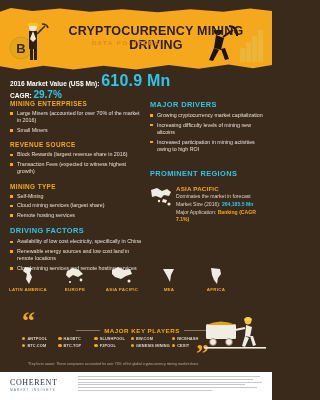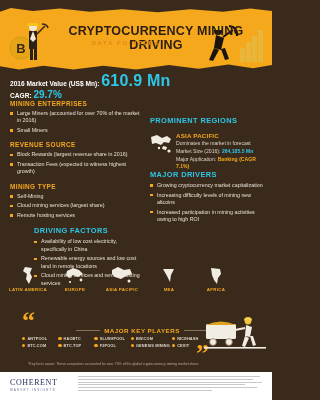--- a/index.html
+++ b/index.html
@@ -188,31 +188,40 @@
       </ul>
     </div>
     <div>
       <div class="sec-title">MINING TYPE</div>
       <ul class="bullets">
         <li>Self-Mining</li>
         <li>Cloud mining services (largest share)</li>
         <li>Remote hosting services</li>
       </ul>
     </div>
-    <div style="margin-top:6px;margin-left:24px;">
+    <div style="margin-top:6px;">
       <div class="sec-title cyan lg">DRIVING FACTORS</div>
       <ul class="bullets">
         <li>Availability of low cost electricity, specifically in China</li>
         <li>Renewable energy sources and low cost land in remote locations</li>
         <li>Cloud mining services and remote hosting services</li>
       </ul>
     </div>
   </div>
 
   <div class="col-right">
+    <div>
+      <div class="sec-title cyan lg">MAJOR DRIVERS</div>
+      <ul class="bullets">
+        <li>Growing cryptocurrency market capitalization</li>
+        <li>Increasing difficulty levels of mining new altcoins</li>
+        <li>Increased participation in mining activities owing to high ROI</li>
+      </ul>
+    </div>
+
     <div style="margin-top:16px;">
       <div class="sec-title cyan lg">PROMINENT REGIONS</div>
 
       <div class="apac">
         <svg class="apac-map" viewBox="0 0 24 22">
           <path d="M1 4 L7 2 L12 5 L17 3 L21 6 L19 10 L14 9 L11 12 L6 10 L2 11 Z" fill="#f0ece2"></path>
           <path d="M13 13 L17 14 L16 17 L12 16 Z" fill="#f0ece2"></path>
           <circle cx="19" cy="18" r="1.6" fill="#f0ece2"></circle>
           <circle cx="9" cy="15" r="1.2" fill="#f0ece2"></circle>
         </svg>
@@ -221,29 +230,20 @@
         <div class="apac-line">
           <span>Market Size (2016):</span>
           <span class="val">264,185.5 Mn</span>
         </div>
         <div class="apac-line">
           <span>Major Application:</span>
           <span class="val2">Banking (CAGR 7.1%)</span>
         </div>
       </div>
     </div>
-
-    <div>
-      <div class="sec-title cyan lg">MAJOR DRIVERS</div>
-      <ul class="bullets">
-        <li>Growing cryptocurrency market capitalization</li>
-        <li>Increasing difficulty levels of mining new altcoins</li>
-        <li>Increased participation in mining activities owing to high ROI</li>
-      </ul>
-    </div>
   </div>
 
   <div class="regions">
     <div class="region">
       <div class="shape">
         <svg viewBox="0 0 24 20" width="24" height="20">
             <path d="M9 1 L16 2 L14 7 L16 11 L13 18 L10 13 L11 8 L7 5 Z" fill="#f0ece2"></path>
           </svg>
       </div>
       <div class="rlabel">LATIN AMERICA</div>

